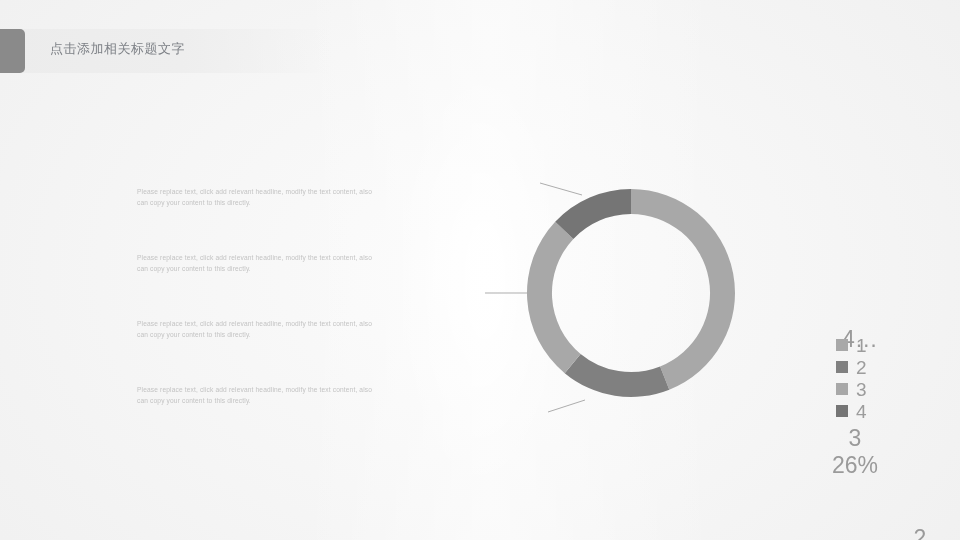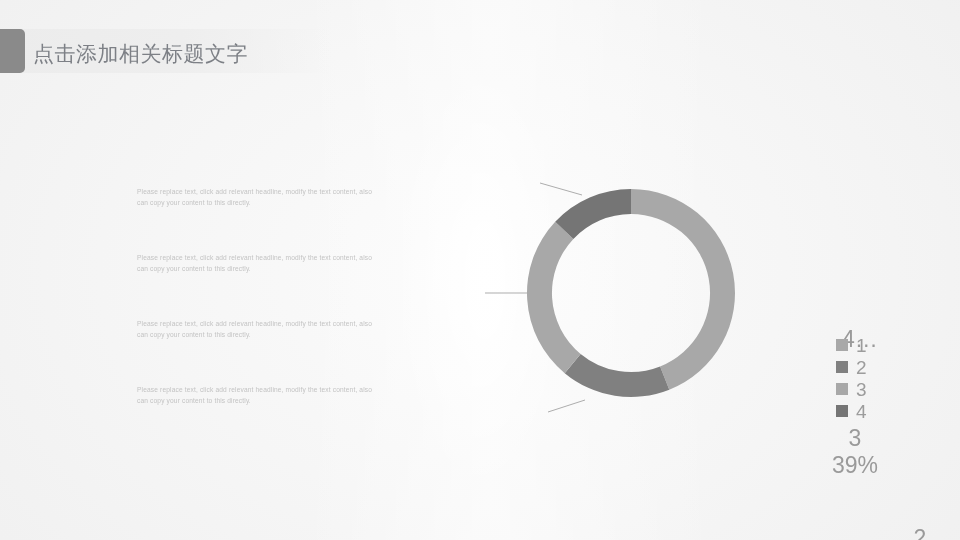--- a/index.html
+++ b/index.html
@@ -58,23 +58,23 @@
     position: absolute;
     left: -8px;
     top: 29px;
     width: 33px;
     height: 44px;
     background: #8a8a8a;
     border-radius: 5px;
   }
   #header-title {
     position: absolute;
-    left: 33px;
+    left: 50px;
     top: 40px;
-    font-size: 21px;
+    font-size: 13px;
     color: #7d8086;
     letter-spacing: 0.5px;
     white-space: nowrap;
   }
 
   
   .para {
     position: absolute;
     left: 137px;
     width: 242px;
@@ -173,21 +173,21 @@
         <path d="M 182 45 L 140 33"></path>
       </g>
     </svg>
 
     <div class="dlabel" id="label-2">
       <span class="lv">2</span>
 
     </div>
     <div class="dlabel" id="label-3">
       <span class="lv">3</span>
-      <span class="lv">39%</span>
+      <span class="lv">26%</span>
     </div>
     <div class="dlabel" id="label-4">
       <span class="lv">4…</span>
     </div>
 
   </div>
 
   <div id="legend">
       <div class="legend-row">
         <span class="legend-swatch" style="background: rgb(168, 168, 168);"></span>

